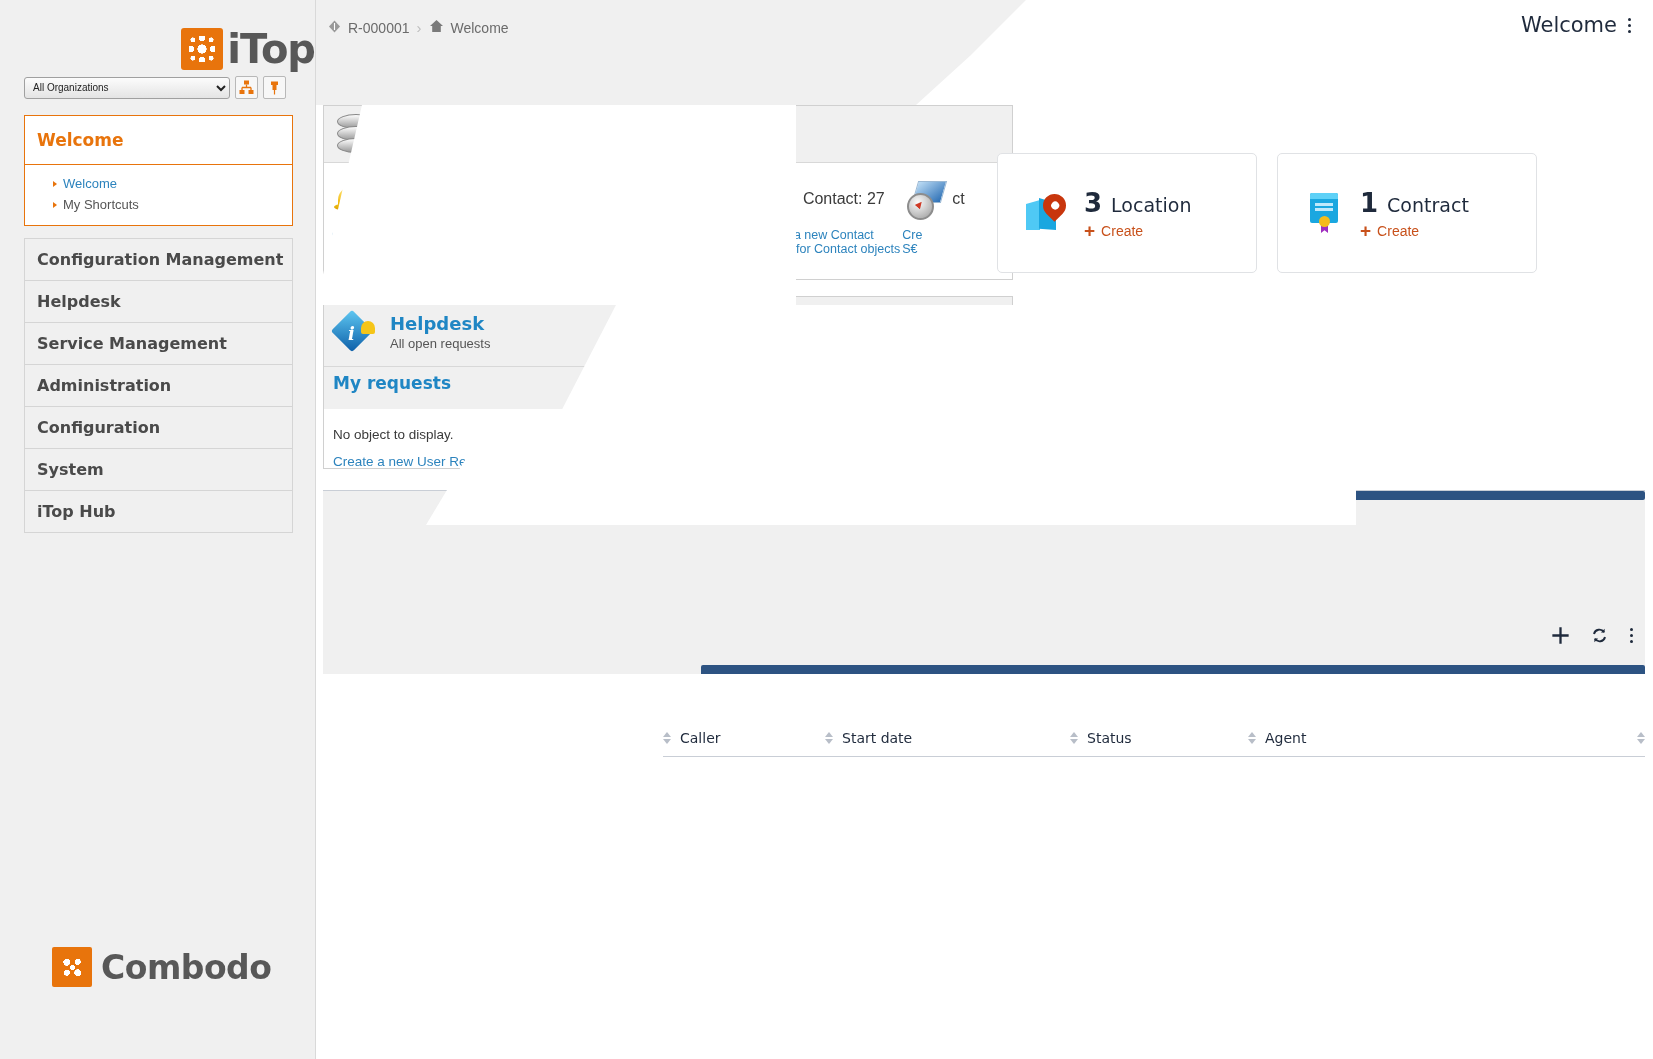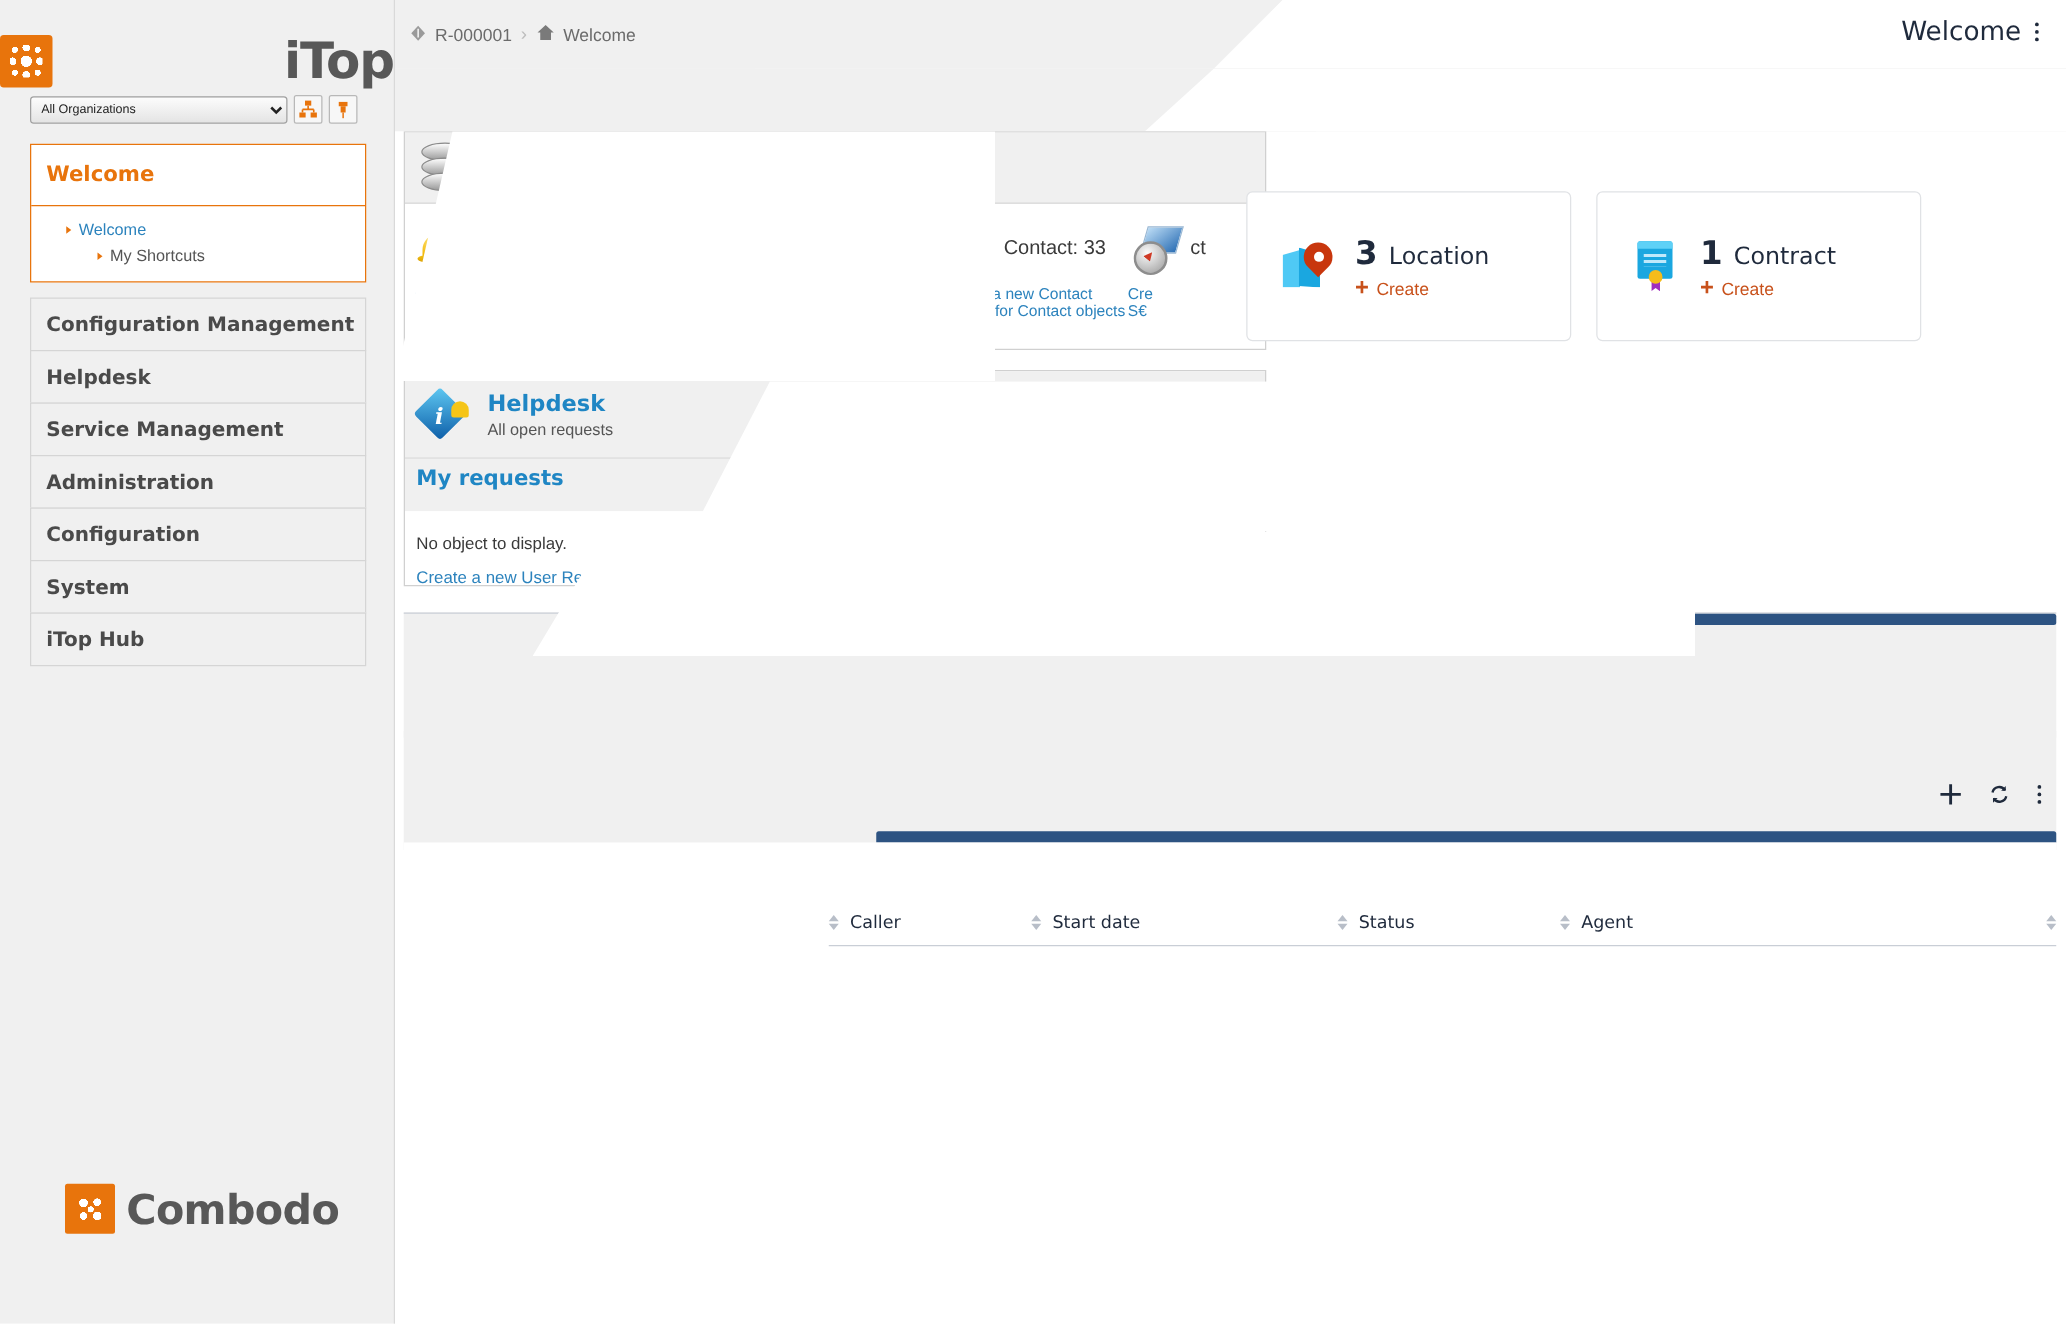--- a/index.html
+++ b/index.html
@@ -20,21 +20,21 @@
     width: 316px; height: 1059px;
     background: #f0f0f0;
     border-right: 1px solid #d9d9d9;
     z-index: 30;
   }
 
   #brand {
     height: 70px;
     display: flex;
     align-items: center;
-    justify-content: space-between;
+    justify-content: flex-end;
     padding-top: 27px;
   }
   .brand-mark {
     width: 42px; height: 42px;
     background: #e8740c;
     border-radius: 3px;
     position: relative;
     display: inline-block;
   }
   .brand-mark::before {
@@ -114,21 +114,21 @@
   }
   .submenu-item::before {
     content: "";
     position: absolute;
     left: 28px; top: 8px;
     border-left: 4px solid #e8740c;
     border-top: 3px solid transparent;
     border-bottom: 3px solid transparent;
   }
   .submenu-item.link { color: #2c83bd; }
-  .submenu-item.plain { color: #555; margin-left: 25px; }
+  .submenu-item.plain { color: #555; }
 
   .menu-item {
     border: 1px solid #d5d5d5;
     background: #f0f0f0;
     font-size: 16px;
     font-weight: bold;
     color: #4a4a4a;
     padding: 11px 0 11px 12px;
     margin-bottom: -1px;
     cursor: pointer;
@@ -707,21 +707,21 @@
           <a>Search for Application Solution objects</a>
         </div>
       </div>
 
       <div class="ci-col">
         <div class="ci-top">
           <span class="ic-people">
             <span class="p pa"></span>
               <span class="p pb"></span>
           </span>
-          <span class="ci-label">Contact: 33</span>
+          <span class="ci-label">Contact: 27</span>
         </div>
         <div class="ci-links">
           <a>Create a new Contact</a>
           <a>Search for Contact objects</a>
         </div>
       </div>
 
       <div class="ci-col">
         <div class="ci-top">
           <span class="ic-comp">

